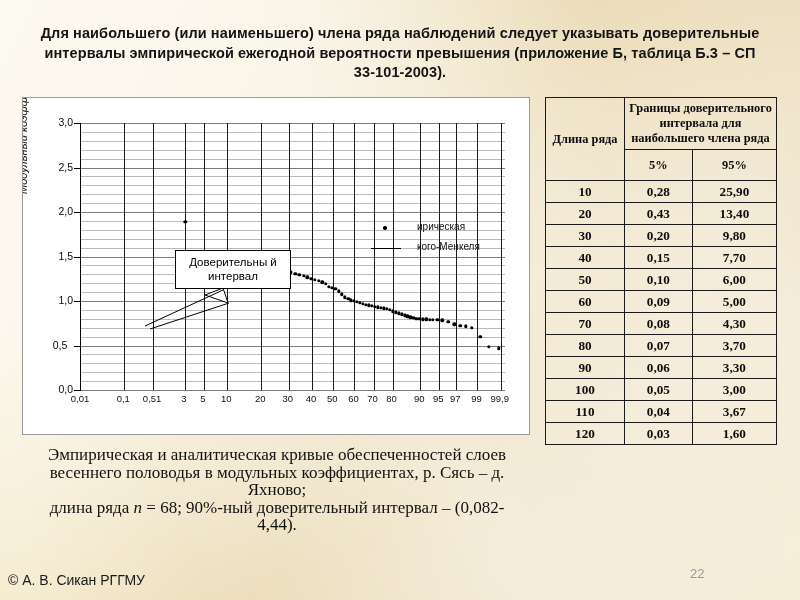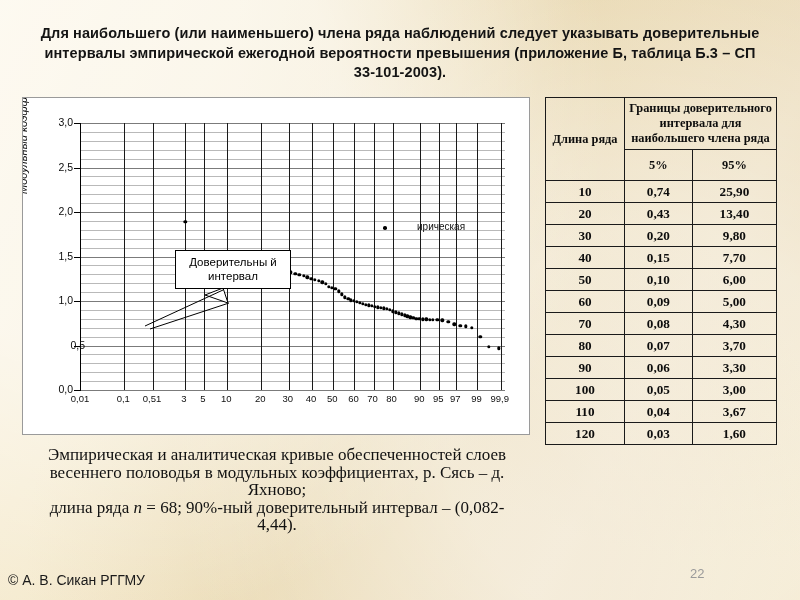--- a/index.html
+++ b/index.html
@@ -264,24 +264,28 @@
     <line x1="206" y1="205" x2="127" y2="231" stroke="#000" stroke-width="1"></line>
   </svg>
 
   <div id="callout">Доверительны й интервал</div>
 
   <div id="legend">
     <div class="legend-row" style="top:0px;text-align:right;">
       <span class="legend-dot"></span>
       <span class="legend-label">ирическая</span>
     </div>
+    <div class="legend-row" style="top:20px;">
+      <span class="legend-line"></span>
+      <span class="legend-label">кого-Менкеля</span>
+    </div>
   </div>
 <div class="ytick-lbl" style="top: 285px; left: 16px;">0,0</div>
     <div class="ytick-mark" style="top: 292px; left: 51px;"></div>
-    <div class="ytick-lbl" style="top: 240.5px; left: 28px;">0,5</div>
+    <div class="ytick-lbl" style="top: 240.5px; left: 20px; text-align: center;">0,5</div>
     <div class="ytick-mark" style="top: 247.5px; left: 51px;"></div>
     <div class="ytick-lbl" style="top: 196px; left: 16px;">1,0</div>
     <div class="ytick-mark" style="top: 203px; left: 51px;"></div>
     <div class="ytick-lbl" style="top: 151.5px; left: 16px;">1,5</div>
     <div class="ytick-mark" style="top: 158.5px; left: 51px;"></div>
     <div class="ytick-lbl" style="top: 107px; left: 16px;">2,0</div>
     <div class="ytick-mark" style="top: 114px; left: 51px;"></div>
     <div class="ytick-lbl" style="top: 62.5px; left: 16px;">2,5</div>
     <div class="ytick-mark" style="top: 69.5px; left: 51px;"></div>
     <div class="ytick-lbl" style="top: 18px; left: 16px;">3,0</div>
@@ -319,21 +323,21 @@
       <th class="th-bounds" colspan="2">Границы доверительного интервала для наибольшего члена ряда</th>
     </tr>
     <tr>
       <th class="th-pct">5%</th>
       <th class="th-pct">95%</th>
     </tr>
   </thead>
   <tbody id="table-body">
       <tr>
         <td>10</td>
-        <td>0,74</td>
+        <td>0,28</td>
         <td>25,90</td>
       </tr>
       <tr>
         <td>20</td>
         <td>0,43</td>
         <td>13,40</td>
       </tr>
       <tr>
         <td>30</td>
         <td>0,20</td>

